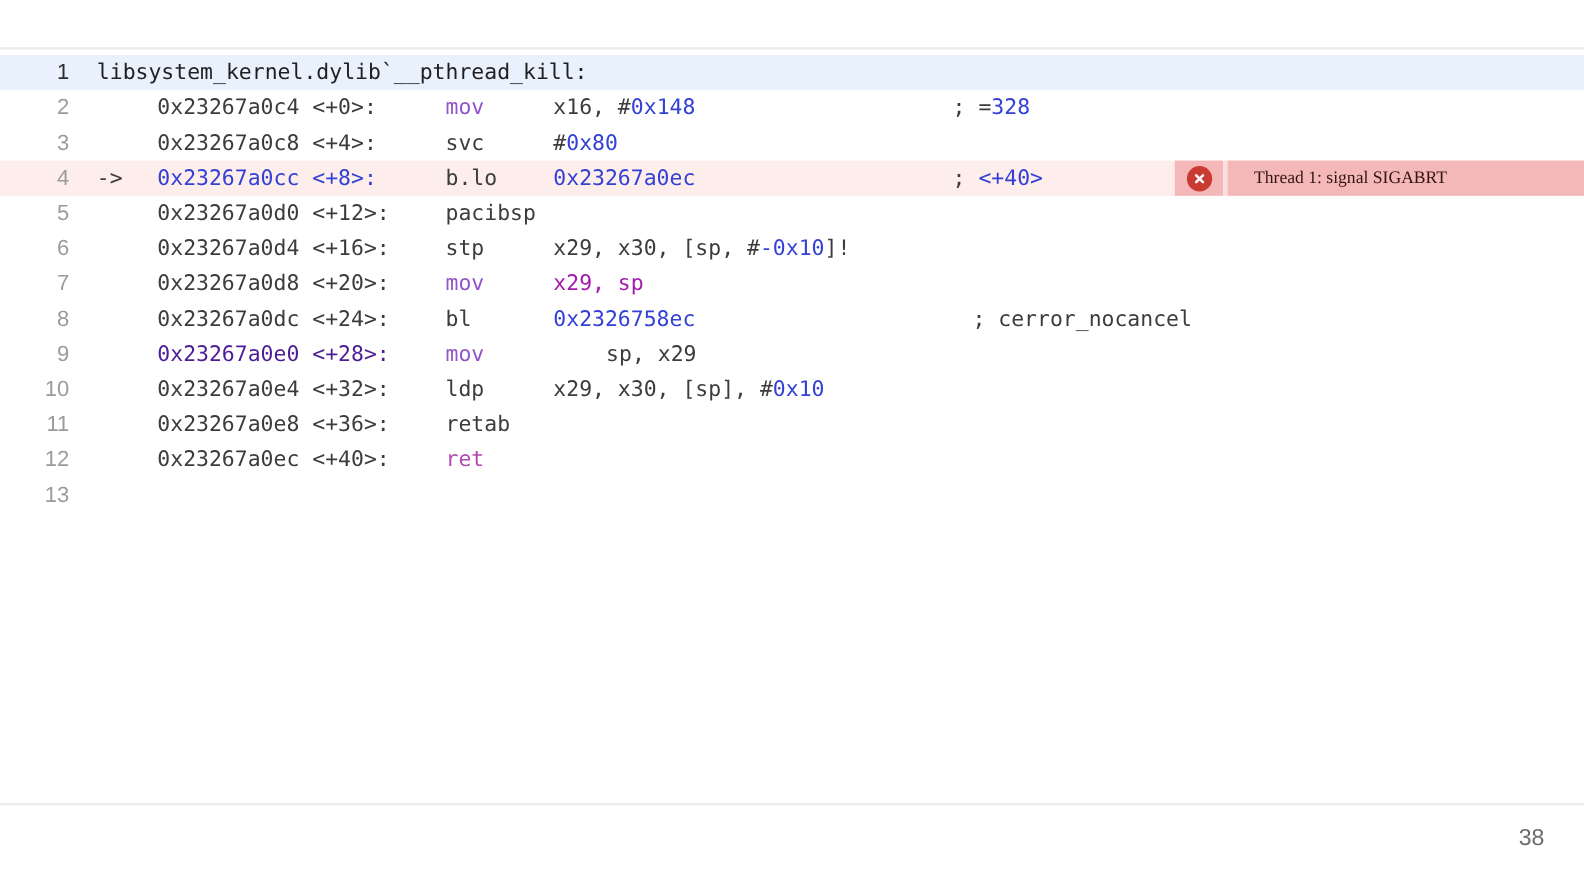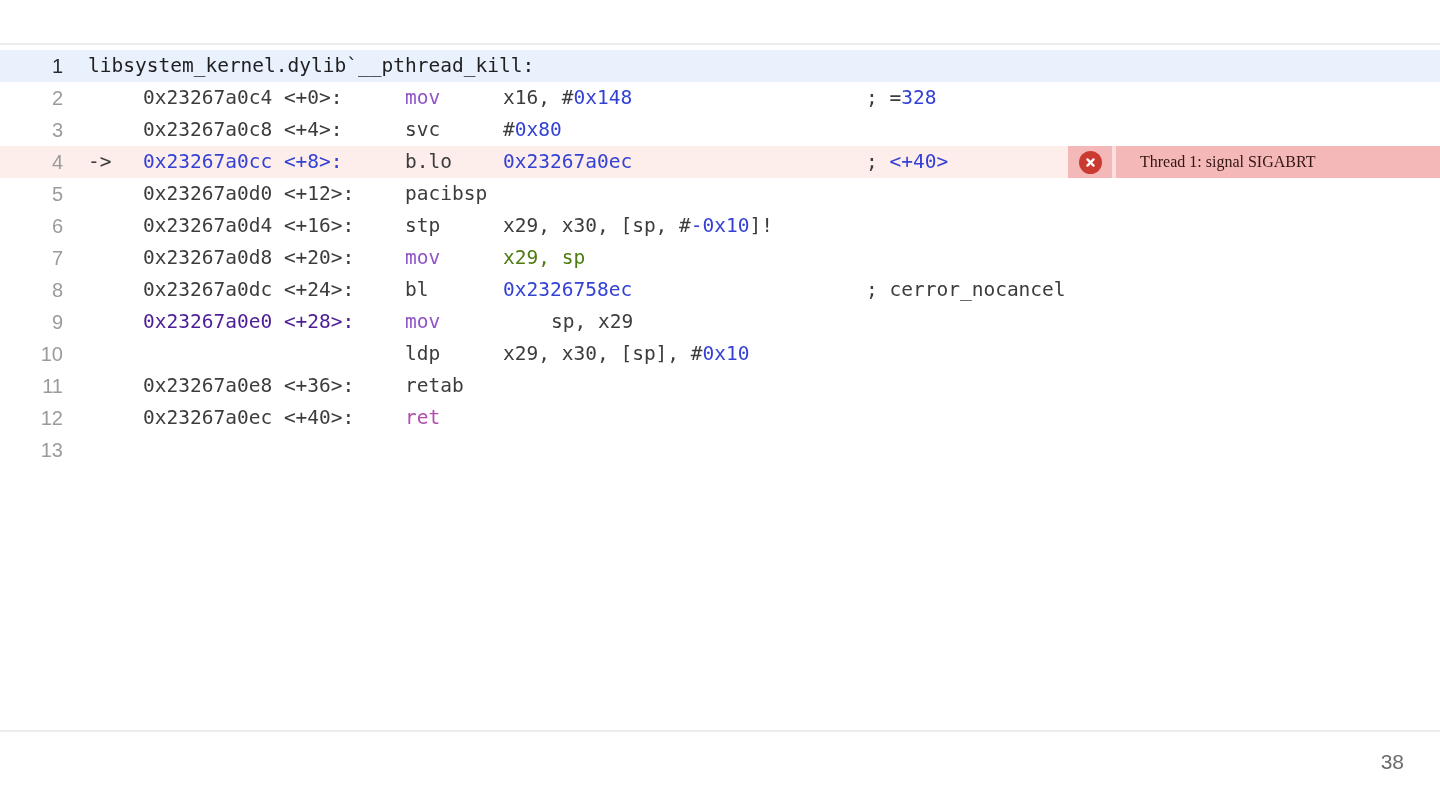--- a/index.html
+++ b/index.html
@@ -39,24 +39,24 @@
   <div class="hairline top"></div>
 
   <div class="editor">
     <div id="code-rows">
         <div class="row hl-header"><span class="ln ln-dark">1</span><span class="hdr">libsystem_kernel.dylib`__pthread_kill:</span></div>
         <div class="row"><span class="ln">2</span><span class="addr"><span style="color: rgb(60, 60, 62);">0x23267a0c4 &lt;+0&gt;:</span></span><span class="mn"><span style="color: rgb(146, 84, 199);">mov</span></span><span class="ops"><span style="color: rgb(60, 60, 62);">x16, #</span><span style="color: rgb(51, 65, 212);">0x148</span></span><span class="cmt"><span style="color: rgb(60, 60, 62);">; =</span><span style="color: rgb(51, 65, 212);">328</span></span></div>
         <div class="row"><span class="ln">3</span><span class="addr"><span style="color: rgb(60, 60, 62);">0x23267a0c8 &lt;+4&gt;:</span></span><span class="mn"><span style="color: rgb(60, 60, 62);">svc</span></span><span class="ops"><span style="color: rgb(60, 60, 62);">#</span><span style="color: rgb(51, 65, 212);">0x80</span></span></div>
         <div class="row hl-current"><span class="ln">4</span><span class="marker">-&gt;</span><span class="addr"><span style="color: rgb(51, 65, 212);">0x23267a0cc &lt;+8&gt;:</span></span><span class="mn"><span style="color: rgb(60, 60, 62);">b.lo</span></span><span class="ops"><span style="color: rgb(51, 65, 212);">0x23267a0ec</span></span><span class="cmt"><span style="color: rgb(60, 60, 62);">; </span><span style="color: rgb(51, 65, 212);">&lt;+40&gt;</span></span></div>
         <div class="row"><span class="ln">5</span><span class="addr"><span style="color: rgb(60, 60, 62);">0x23267a0d0 &lt;+12&gt;:</span></span><span class="mn"><span style="color: rgb(60, 60, 62);">pacibsp</span></span></div>
         <div class="row"><span class="ln">6</span><span class="addr"><span style="color: rgb(60, 60, 62);">0x23267a0d4 &lt;+16&gt;:</span></span><span class="mn"><span style="color: rgb(60, 60, 62);">stp</span></span><span class="ops"><span style="color: rgb(60, 60, 62);">x29, x30, [sp, #</span><span style="color: rgb(51, 65, 212);">-0x10</span><span style="color: rgb(60, 60, 62);">]!</span></span></div>
-        <div class="row"><span class="ln">7</span><span class="addr"><span style="color: rgb(60, 60, 62);">0x23267a0d8 &lt;+20&gt;:</span></span><span class="mn"><span style="color: rgb(146, 84, 199);">mov</span></span><span class="ops"><span style="color: #4d7c0f;">x29, sp</span></span></div>
-        <div class="row"><span class="ln">8</span><span class="addr"><span style="color: rgb(60, 60, 62); margin-top: 34px;">0x23267a0dc &lt;+24&gt;:</span></span><span class="mn"><span style="color: rgb(60, 60, 62);">bl</span></span><span class="ops"><span style="color: rgb(51, 65, 212);">0x2326758ec</span></span><span class="cmt"><span style="color: rgb(60, 60, 62);">; cerror_nocancel</span></span></div>
+        <div class="row"><span class="ln">7</span><span class="addr"><span style="color: rgb(60, 60, 62);">0x23267a0d8 &lt;+20&gt;:</span></span><span class="mn"><span style="color: rgb(146, 84, 199);">mov</span></span><span class="ops"><span style="color: #a21caf;">x29, sp</span></span></div>
+        <div class="row"><span class="ln">8</span><span class="addr"><span style="color: rgb(60, 60, 62); margin-top: 34px;">0x23267a0dc &lt;+24&gt;:</span></span><span class="mn"><span style="color: rgb(60, 60, 62);">bl</span></span><span class="ops"><span style="color: rgb(51, 65, 212);">0x2326758ec</span></span><span class="cmt"><span style="color: rgb(60, 60, 62); margin-left: 18px;">; cerror_nocancel</span></span></div>
         <div class="row"><span class="ln">9</span><span class="addr"><span style="color: #4c1d95;">0x23267a0e0 &lt;+28&gt;:</span></span><span class="mn"><span style="color: rgb(146, 84, 199);">mov</span></span><span class="ops"><span style="color: rgb(60, 60, 62); margin-left: 48px;">sp, x29</span></span></div>
-        <div class="row"><span class="ln">10</span><span class="mn"><span style="color: rgb(60, 60, 62);">ldp</span></span><span class="ops"><span style="color: rgb(60, 60, 62);">x29, x30, [sp], #</span><span style="color: rgb(51, 65, 212);">0x10</span></span></div>
+        <div class="row"><span class="ln">10</span><span class="addr"><span style="color: rgb(60, 60, 62);">0x23267a0e4 &lt;+32&gt;:</span></span><span class="mn"><span style="color: rgb(60, 60, 62);">ldp</span></span><span class="ops"><span style="color: rgb(60, 60, 62);">x29, x30, [sp], #</span><span style="color: rgb(51, 65, 212);">0x10</span></span></div>
         <div class="row"><span class="ln">11</span><span class="addr"><span style="color: rgb(60, 60, 62);">0x23267a0e8 &lt;+36&gt;:</span></span><span class="mn"><span style="color: rgb(60, 60, 62);">retab</span></span></div>
         <div class="row"><span class="ln">12</span><span class="addr"><span style="color: rgb(60, 60, 62);">0x23267a0ec &lt;+40&gt;:</span></span><span class="mn"><span style="color: rgb(177, 76, 176);">ret</span></span></div>
         <div class="row"><span class="ln">13</span></div>
       </div>
   </div>
 
   <div class="banner">
     <div class="banner-icon-cell">
       <span class="err-icon">
         <svg width="11" height="11" viewBox="0 0 10 10" aria-hidden="true">

